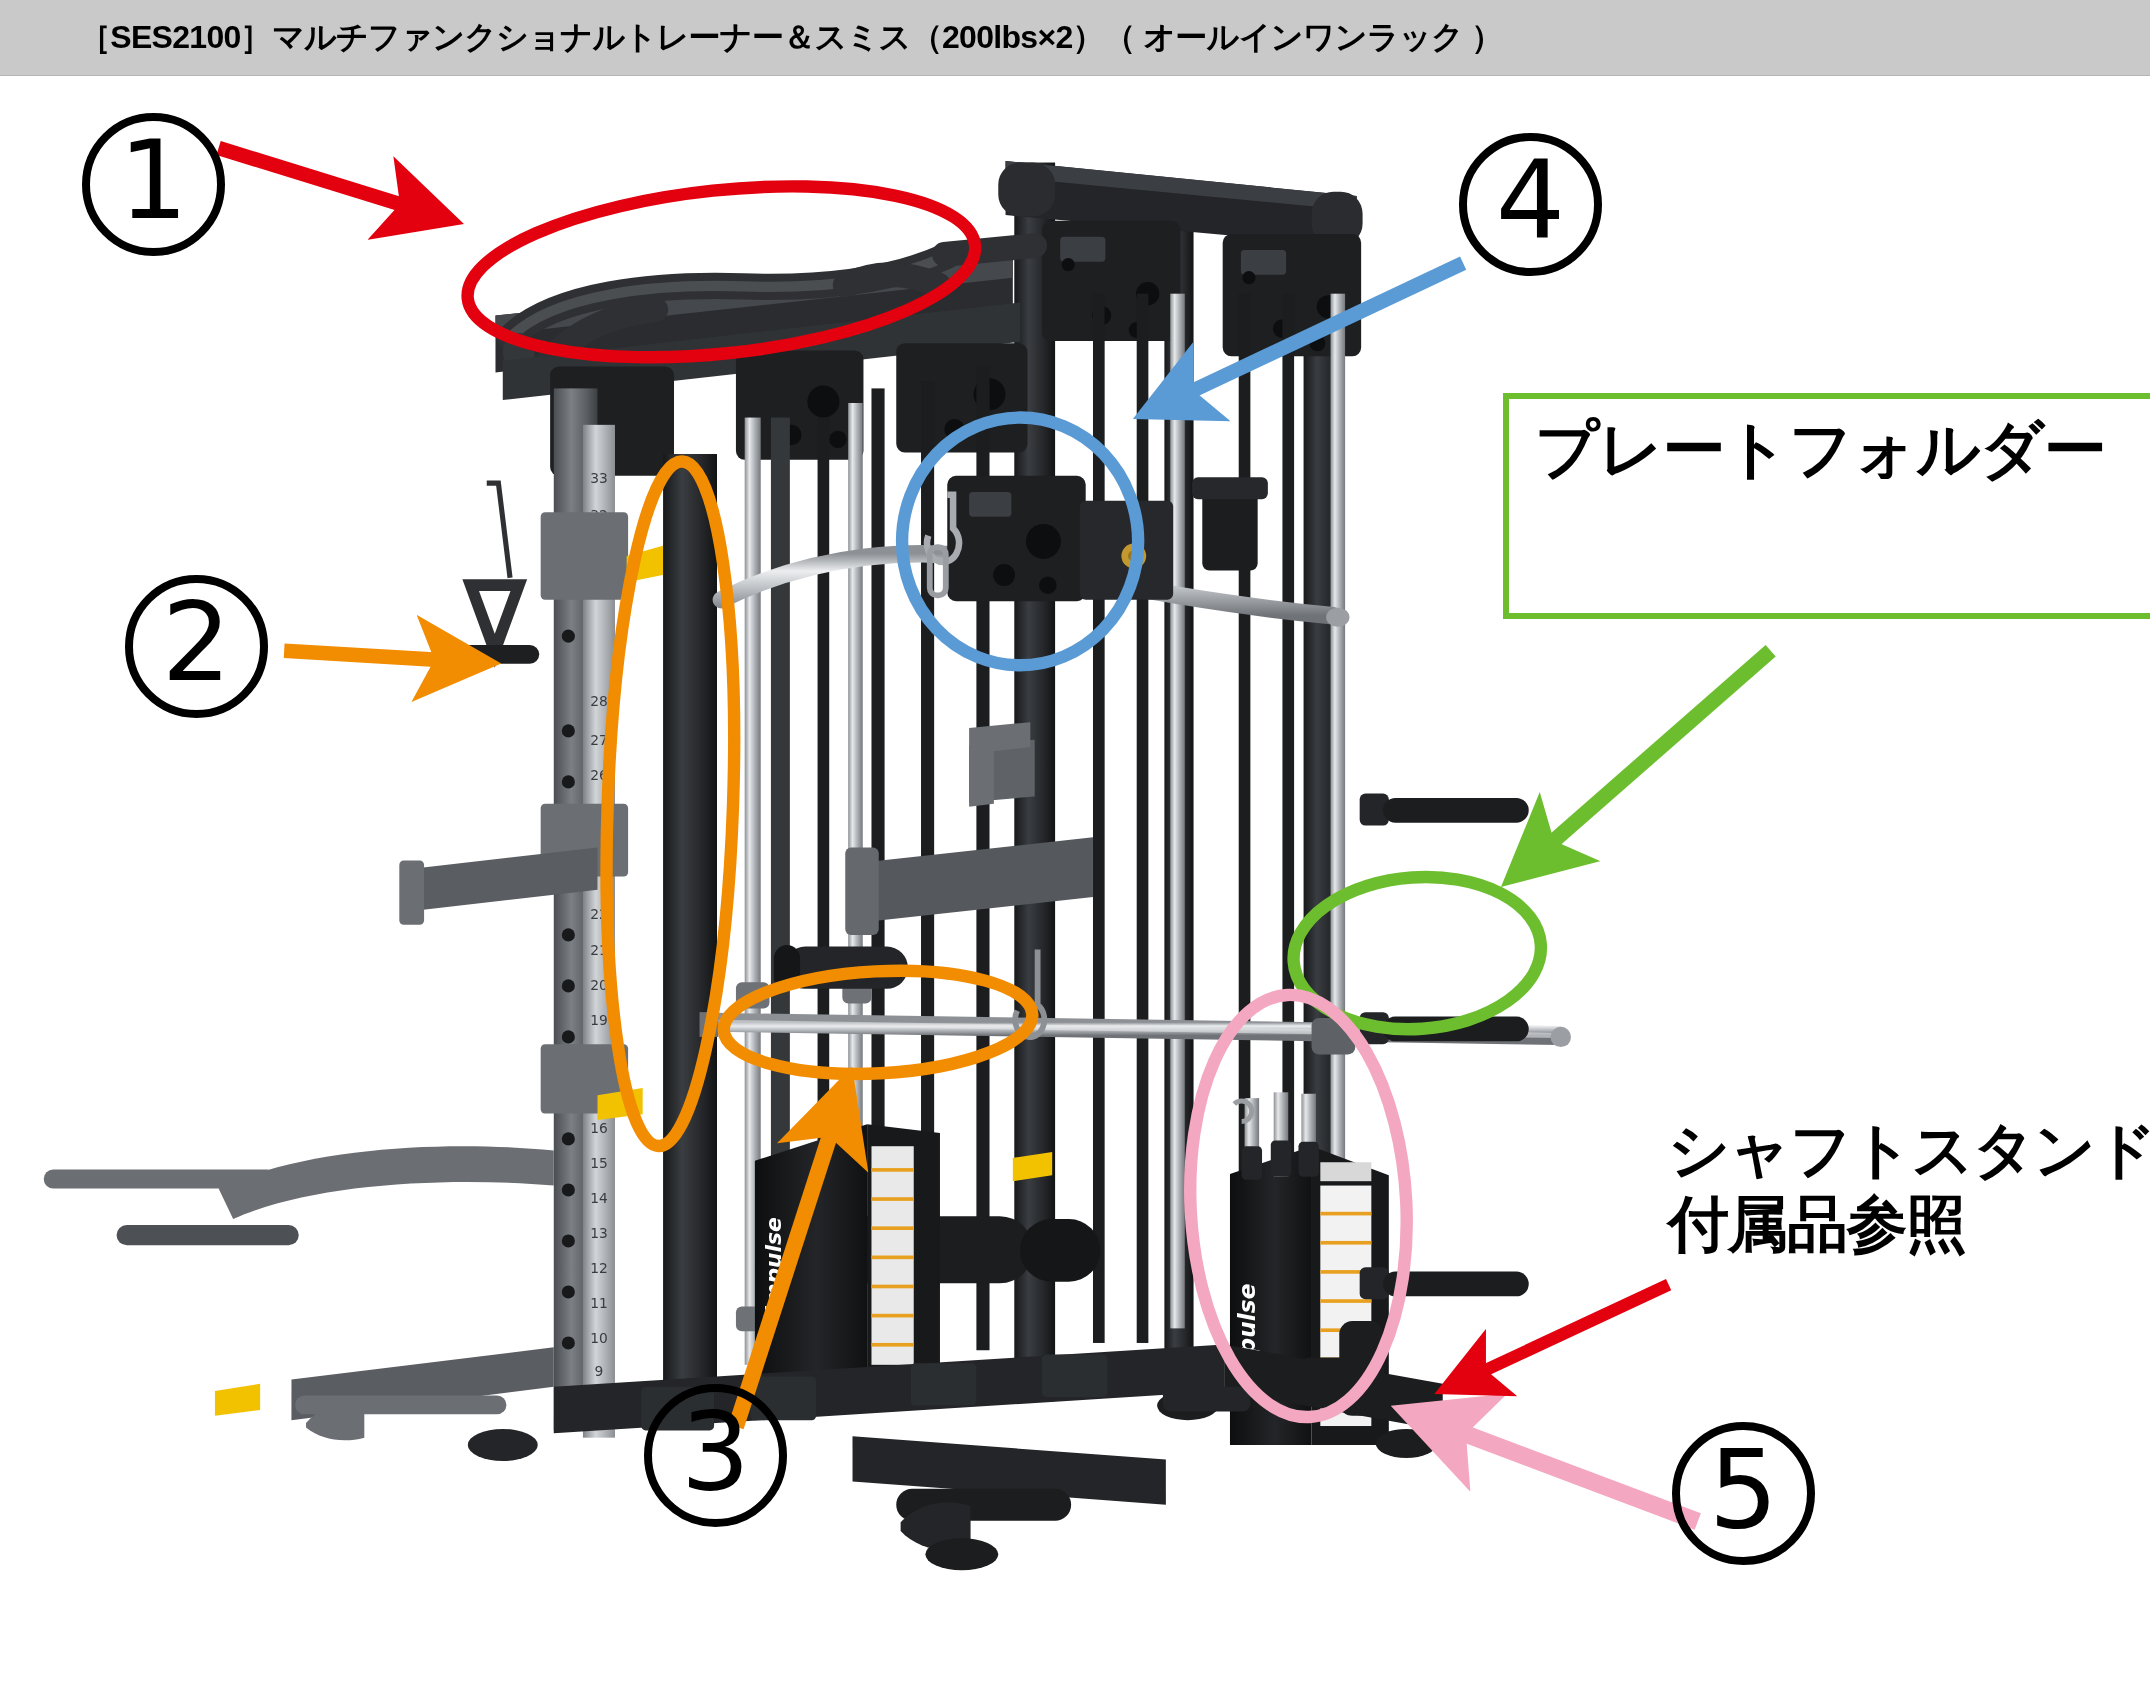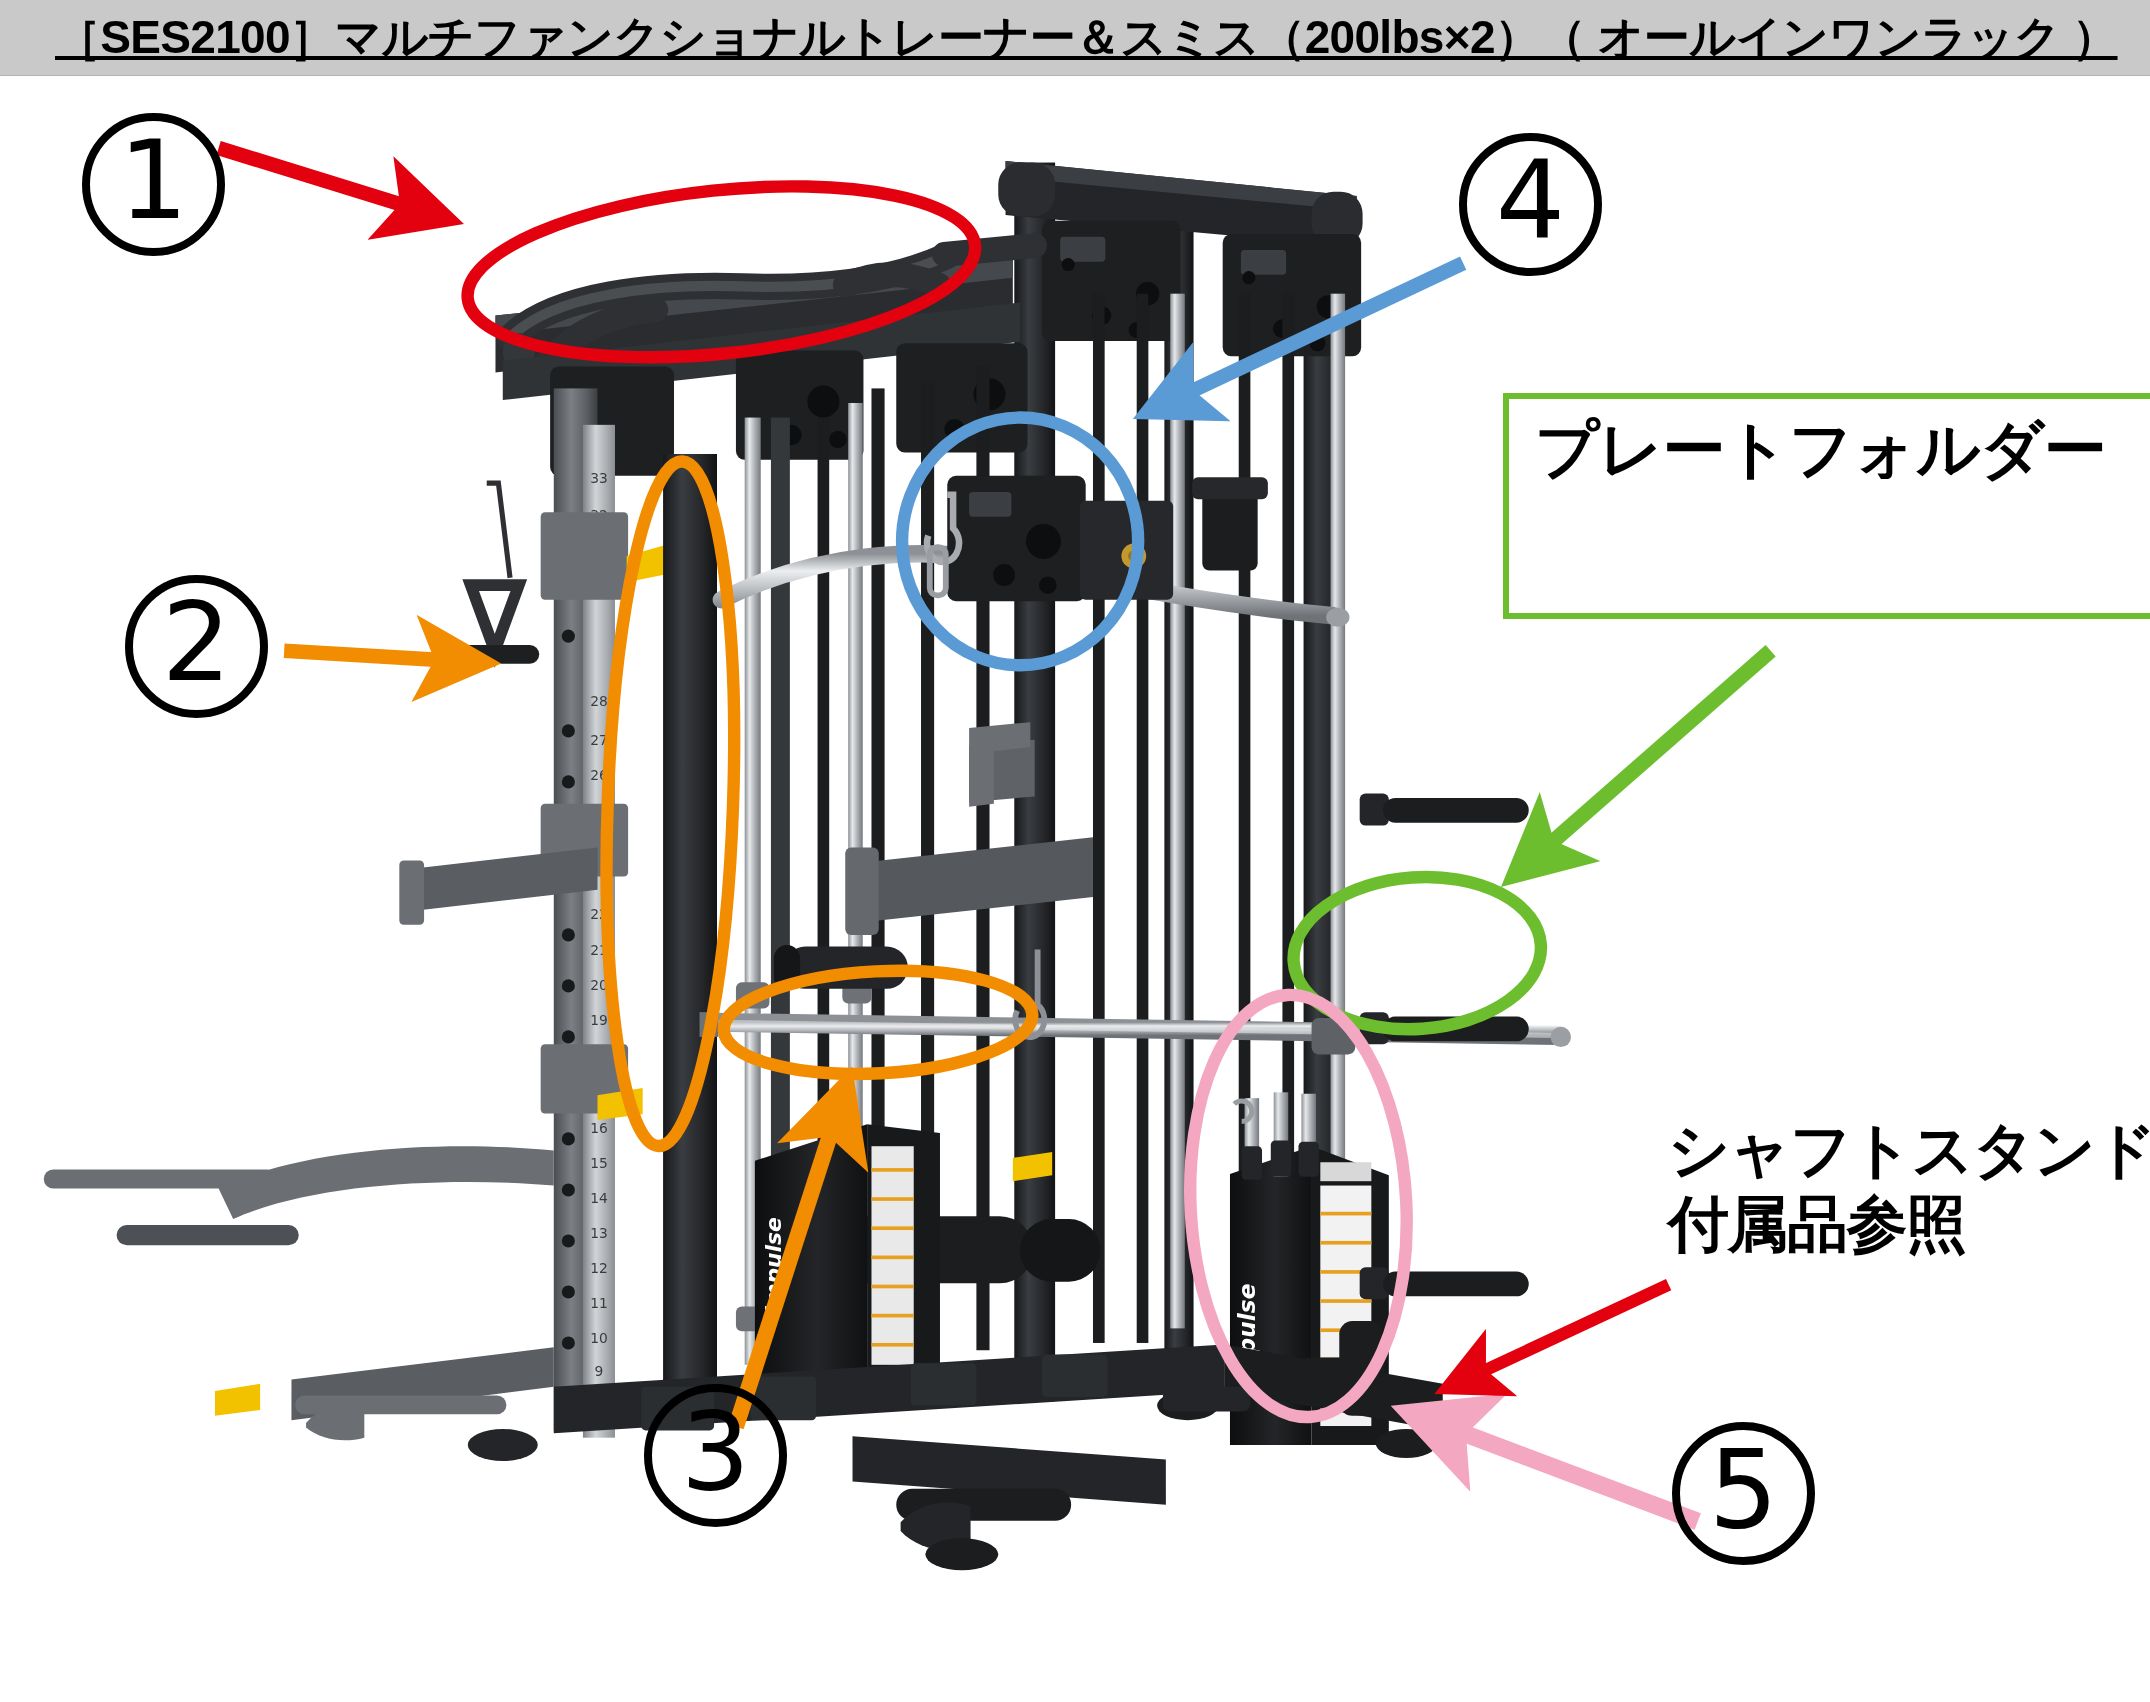--- a/index.html
+++ b/index.html
@@ -9,22 +9,22 @@
   }
   #page{position:relative;width:2151px;height:1703px;background:#fff;overflow:hidden;}
 
   
   .titlebar{
     position:absolute;left:0;top:0;width:2151px;height:75px;
     background:#c9c9c9;border-bottom:0.7px solid #b4b4b4;
     display:flex;align-items:center;
   }
   .titlebar .txt{
-    margin-left:55px;font-size:46px;font-weight:700;color:#000;
-    letter-spacing:-0.7px;white-space:nowrap;text-decoration:underline;
+    margin-left:79px;font-size:32px;font-weight:700;color:#000;
+    letter-spacing:-0.7px;white-space:nowrap;
   }
 
   
   #photo{position:absolute;left:0;top:75px;width:2151px;height:1628px;}
   #photo svg{position:absolute;left:0;top:0;}
 
   
   .numcircle{
     position:absolute;border:8px solid #000;border-radius:50%;
     background:transparent;box-sizing:border-box;

